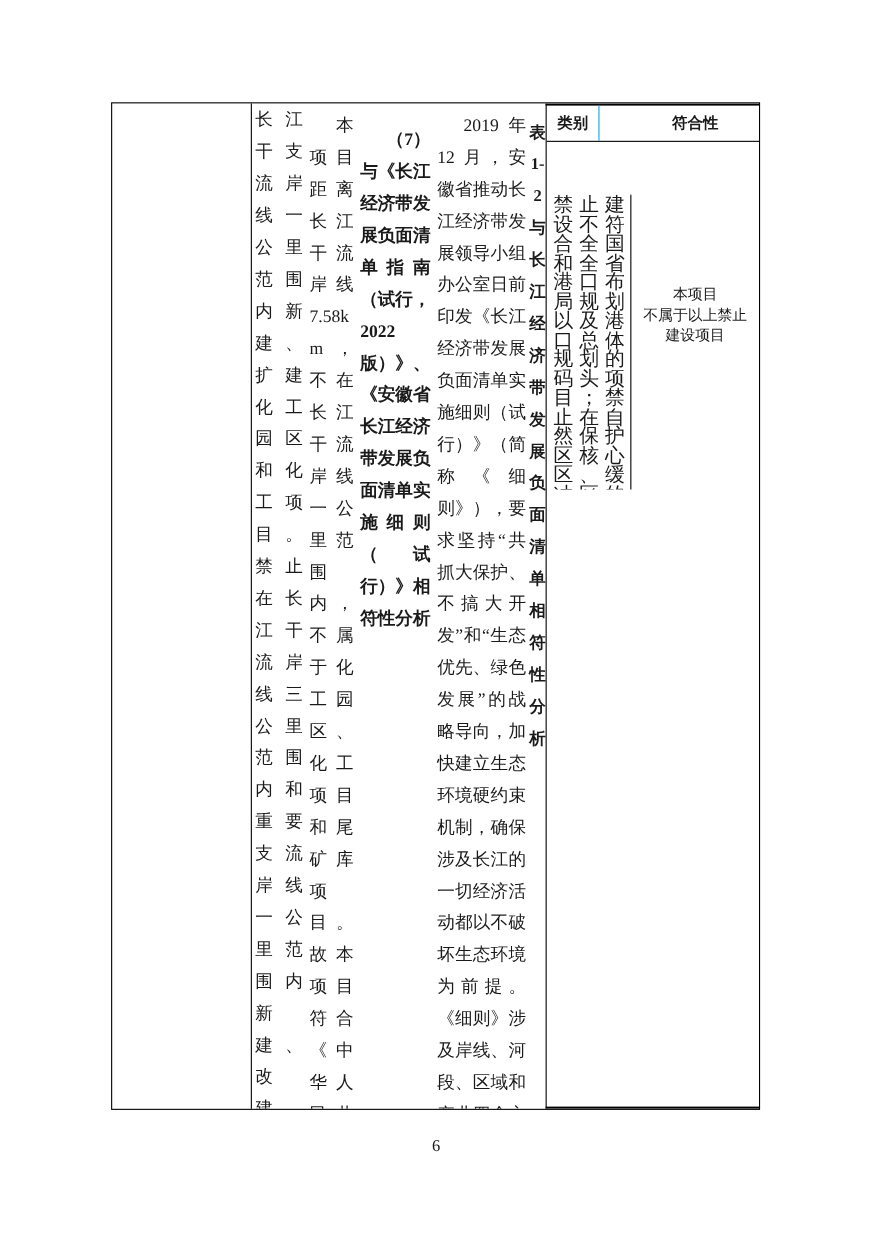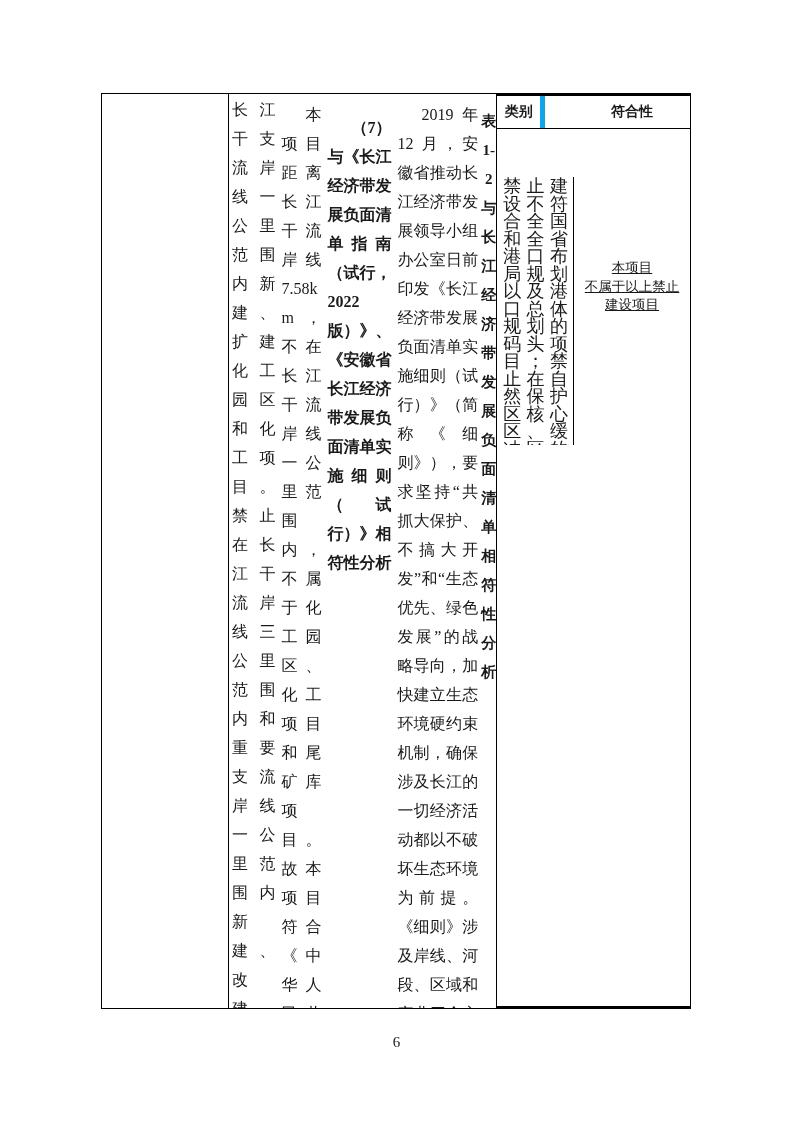--- a/index.html
+++ b/index.html
@@ -29,39 +29,39 @@
   }
 
   .itable {
     border-top:2.5px solid #000; border-bottom:2.5px solid #000;
     border-left:1px solid #000;
   }
   .itable-row { display:flex; }
   .itable-row.header { height:33px; border-bottom:1px solid #000; }
   .itable-row.body { height:316px; }
   .cell { overflow:hidden; }
-  .cell.c1 { width:48px; border-right:5px solid #0ea5e9;font-family:Liberation Serif, serif; }
+  .cell.c1 { width:48px; border-right:1px solid #0ea5e9;font-family:Liberation Serif, serif; }
   .cell.c2 { flex:1; border-right:1px solid #000;margin-top:48px; }
   .cell.c3 { width:116px; }
   .header .cell {
     display:flex; align-items:center; justify-content:center;
     font-weight:bold; font-size:14px;
   }
   .body .cell.c1 {
     display:flex; align-items:center; justify-content:center;
     font-size:13.5px; line-height:18px; text-align:center;
     padding:0 9px; word-break:break-all;
   }
   .body .cell.c2 {
     font-size:18px; line-height:17.5px; text-align:justify;
     word-break:break-all; padding:1px 5px 0 6px;
   }
   .body .cell.c3 {
     display:flex; flex-direction:column; align-items:center; justify-content:center;
-    font-size:13.5px; line-height:18.5px; text-align:center;text-decoration:underline;
+    font-size:13.5px; line-height:18.5px; text-align:center;
   }
   .page-number {
     position:absolute; left:0; right:0; top:1034px;
     text-align:center; font-size:15px;
   }
 </style>
 </head>
 <body>
 
 <div class="outer-table">

